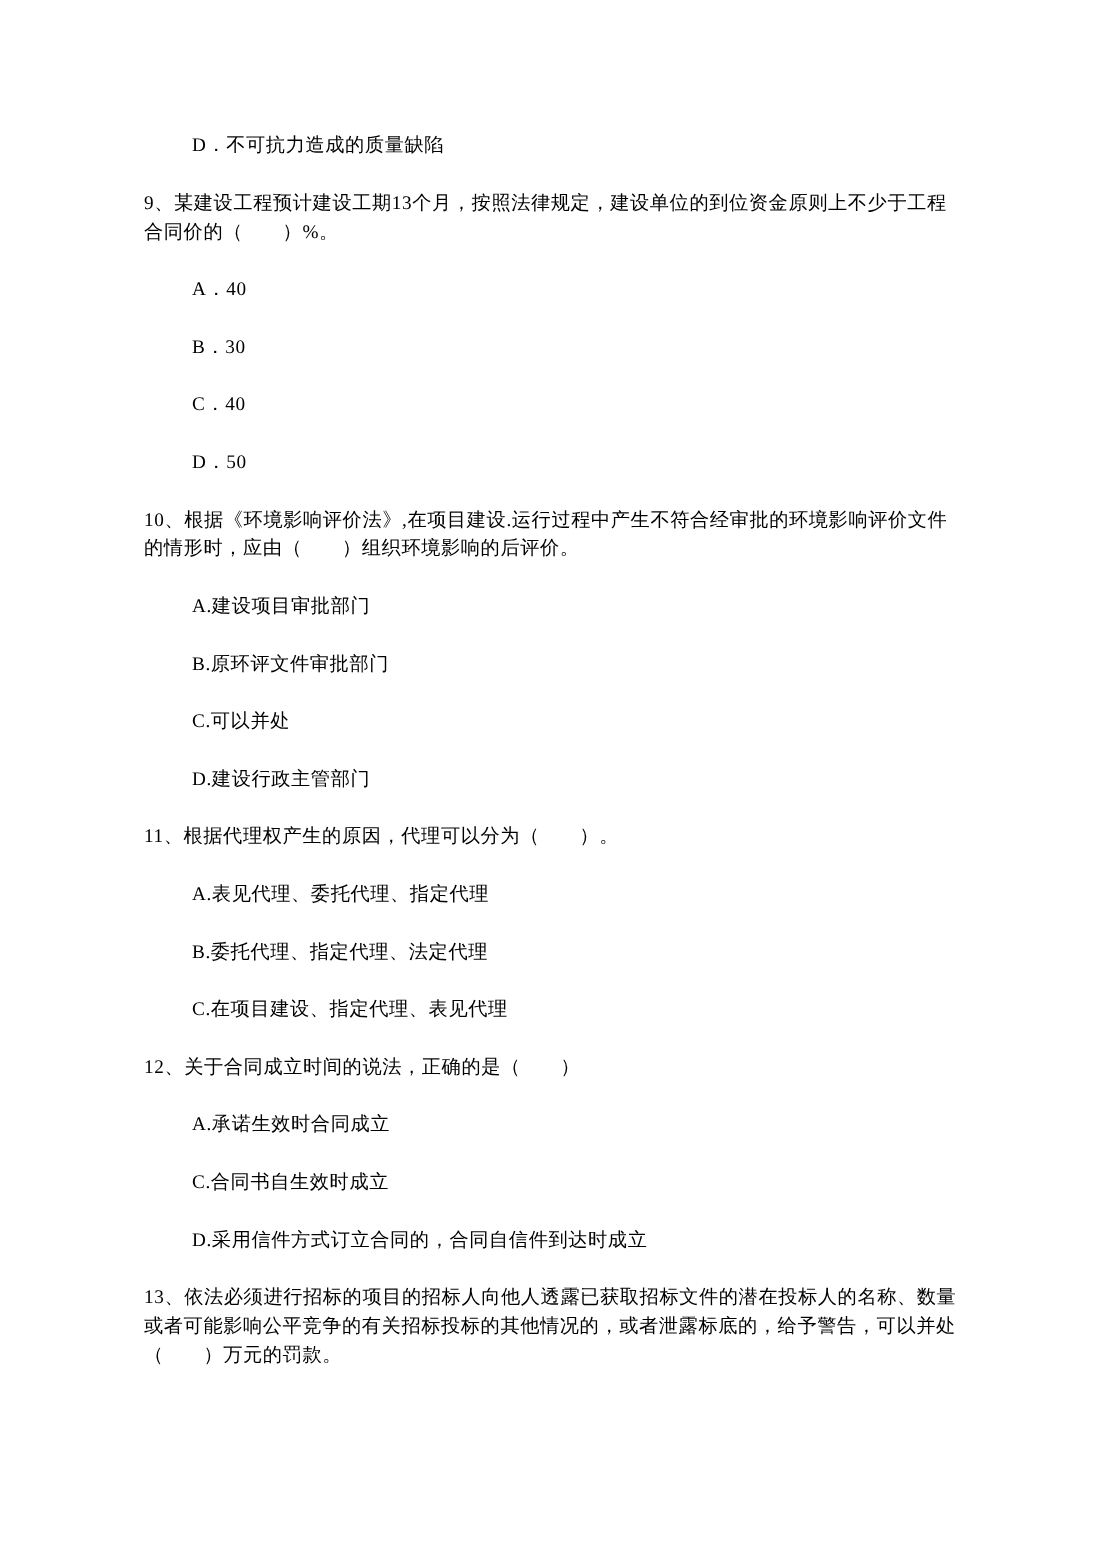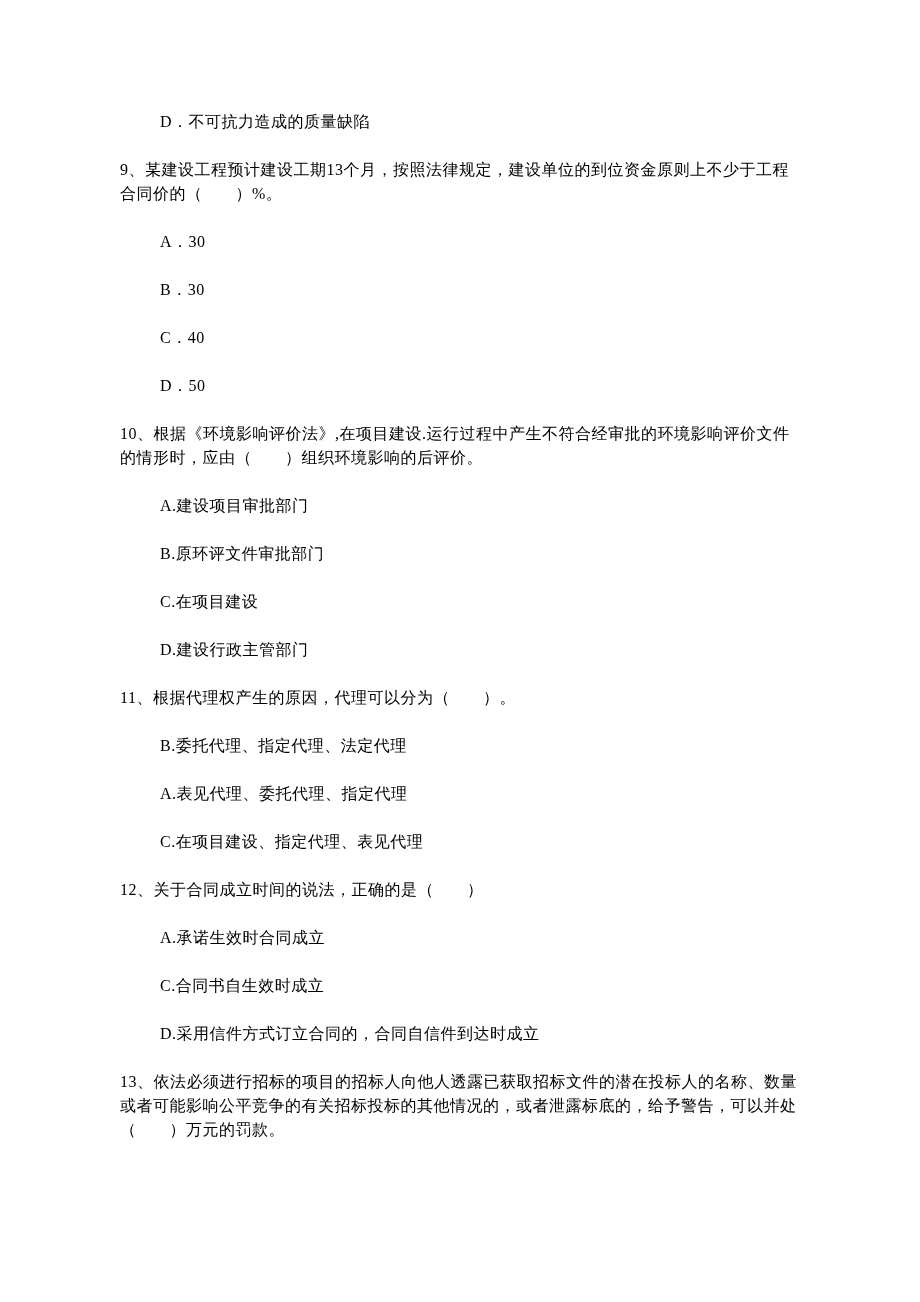--- a/index.html
+++ b/index.html
@@ -26,34 +26,34 @@
       margin-top: 0;
     }
   </style>
 </head>
 <body>
 
 <div class="question-block">
   <div class="option">D．不可抗力造成的质量缺陷</div>
 
   <div class="question">9、某建设工程预计建设工期13个月，按照法律规定，建设单位的到位资金原则上不少于工程合同价的（　　）%。</div>
-  <div class="option">A．30</div>
+  <div class="option">A．40</div>
   <div class="option">B．30</div>
   <div class="option">C．40</div>
   <div class="option">D．50</div>
 
   <div class="question">10、根据《环境影响评价法》,在项目建设.运行过程中产生不符合经审批的环境影响评价文件的情形时，应由（　　）组织环境影响的后评价。</div>
   <div class="option">A.建设项目审批部门</div>
   <div class="option">B.原环评文件审批部门</div>
-  <div class="option">C.在项目建设</div>
+  <div class="option">C.可以并处</div>
   <div class="option">D.建设行政主管部门</div>
 
   <div class="question">11、根据代理权产生的原因，代理可以分为（　　）。</div>
+  <div class="option">A.表见代理、委托代理、指定代理</div>
   <div class="option">B.委托代理、指定代理、法定代理</div>
-  <div class="option">A.表见代理、委托代理、指定代理</div>
   <div class="option">C.在项目建设、指定代理、表见代理</div>
 
   <div class="question">12、关于合同成立时间的说法，正确的是（　　）</div>
   <div class="option">A.承诺生效时合同成立</div>
   <div class="option">C.合同书自生效时成立</div>
   <div class="option">D.采用信件方式订立合同的，合同自信件到达时成立</div>
 
   <div class="question">13、依法必须进行招标的项目的招标人向他人透露已获取招标文件的潜在投标人的名称、数量或者可能影响公平竞争的有关招标投标的其他情况的，或者泄露标底的，给予警告，可以并处（　　）万元的罚款。</div>
 </div>
 

